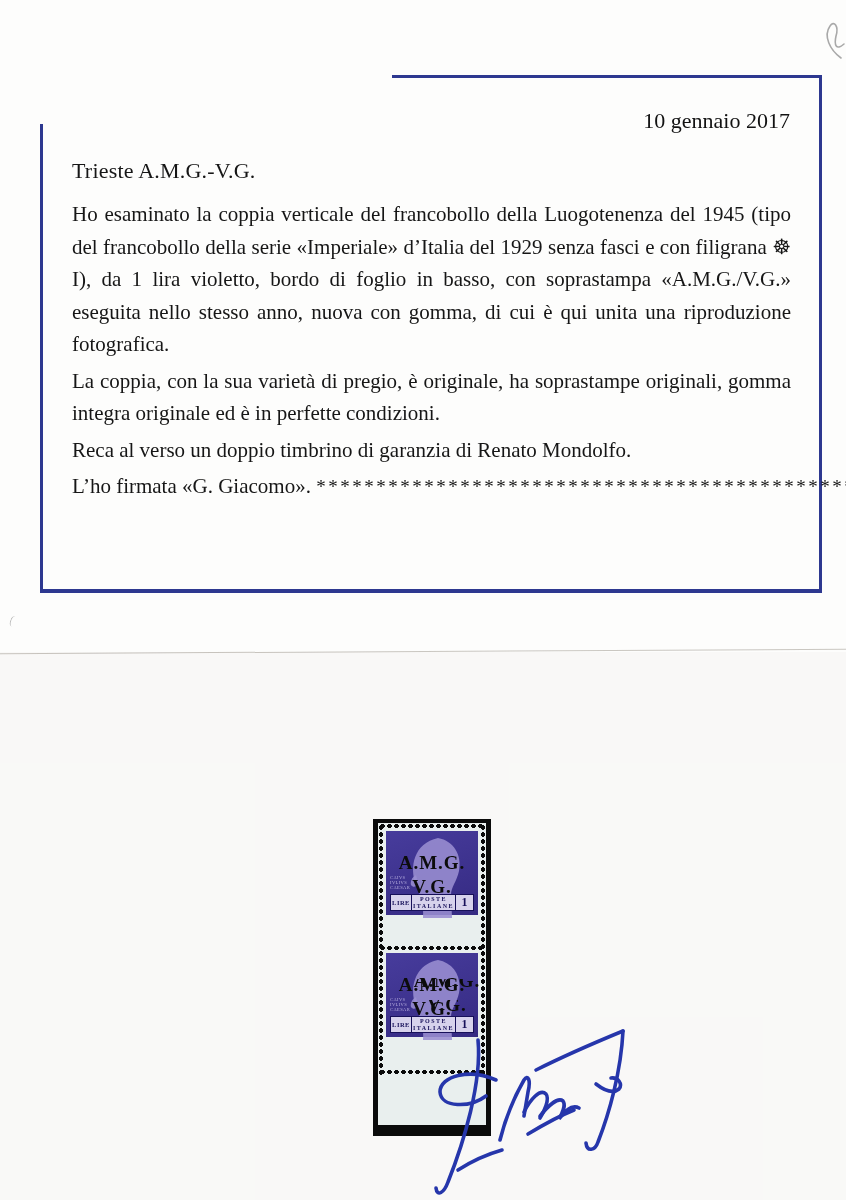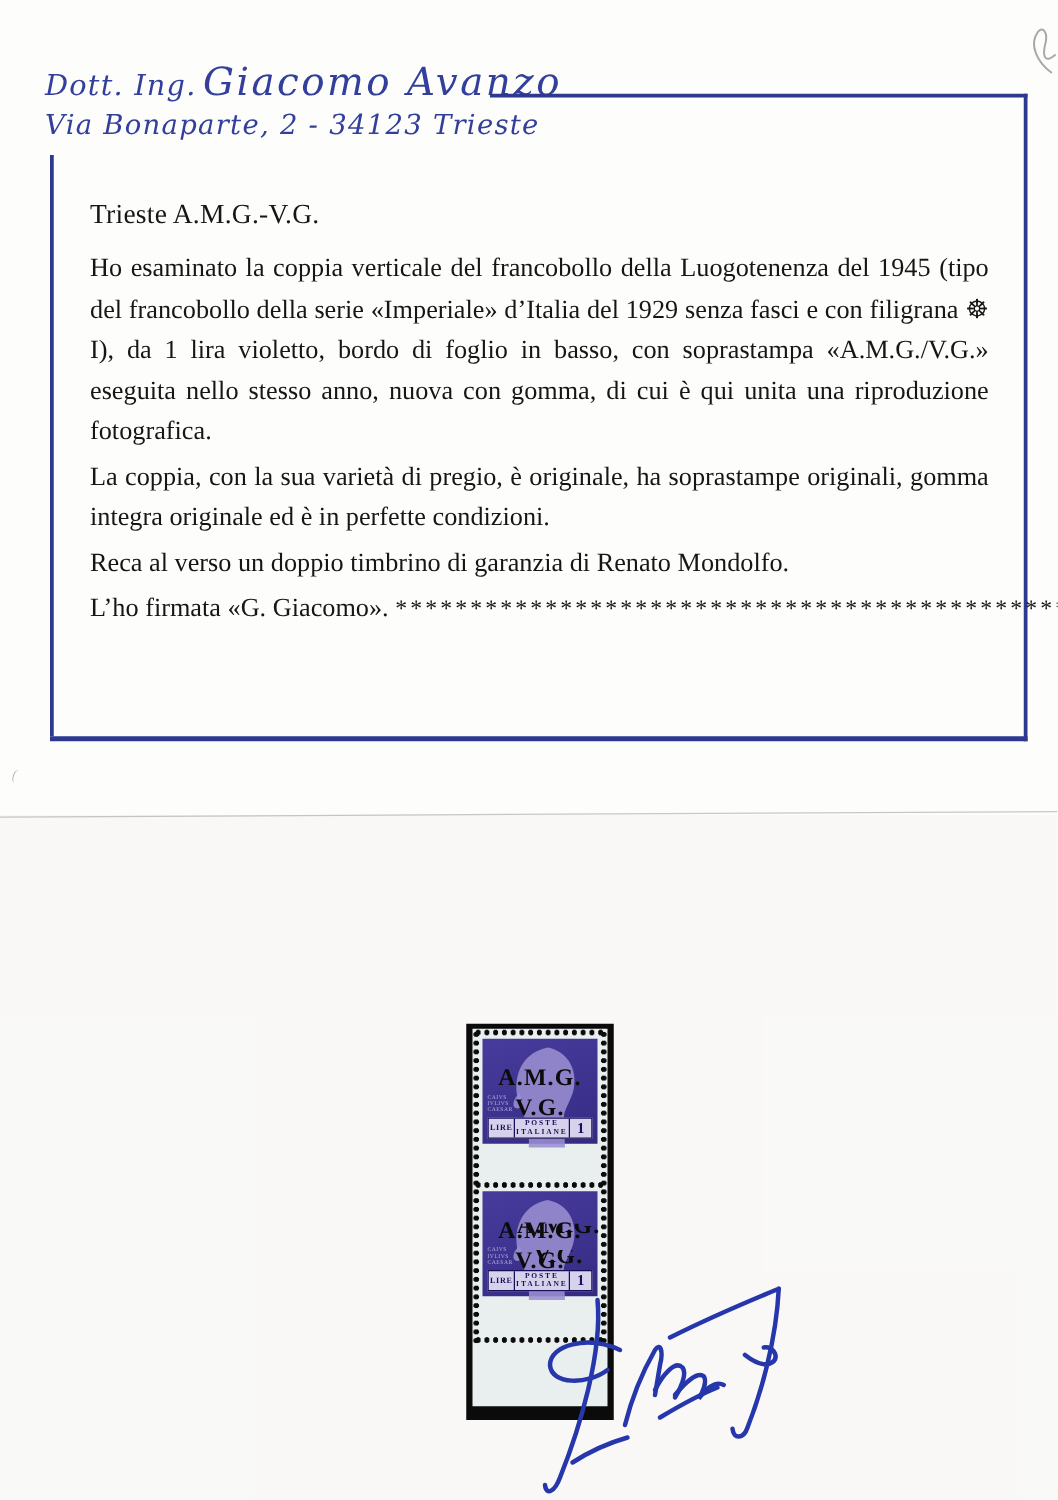--- a/index.html
+++ b/index.html
@@ -76,33 +76,27 @@
 </style>
 </head>
 <body>
 
 <div class="page">
 
   <svg class="pencil-mark" width="30" height="44" viewBox="0 0 30 44">
     <path d="M25,38 C14,30 7,16 14,6 C18,0 23,6 20,16 C18,25 20,31 28,24" fill="none" stroke="#a9a9a9" stroke-width="1.6" stroke-linecap="round"></path>
   </svg>
 
-  <div class="letterhead">
-    <div class="lh-name-line">
-      <span class="lh-prefix">Dott. Ing.</span>
-      <span class="lh-name">Giacomo Avanzo</span>
-    </div>
-    <div class="lh-address">Via Bonaparte, 2 - 34123 Trieste</div>
-  </div>
 
   <div class="frame-edge frame-top"></div>
   <div class="frame-edge frame-right"></div>
   <div class="frame-edge frame-bottom"></div>
   <div class="frame-edge frame-left"></div>
 
+  <div class="date-line">10 gennaio 2017</div>
 
   <div class="cert-body">
     <div class="cert-heading">Trieste A.M.G.-V.G.</div>
     <p>Ho esaminato la coppia verticale del francobollo della Luogotenenza del 1945 (tipo del francobollo della serie «Imperiale» d’Italia del 1929 senza fasci e con filigrana ☸ I), da 1 lira violetto, bordo di foglio in basso, con soprastampa «A.M.G./V.G.» eseguita nello stesso anno, nuova con gomma, di cui è qui unita una riproduzione fotografica.</p>
     <p>La coppia, con la sua varietà di pregio, è originale, ha soprastampe originali, gomma integra originale ed è in perfette condizioni.</p>
     <p>Reca al verso un doppio timbrino di garanzia di Renato Mondolfo.</p>
     <p class="sig-line">
       <span>L’ho firmata «G. Giacomo».</span>
       <span class="stars">************************************************</span>
     </p>

